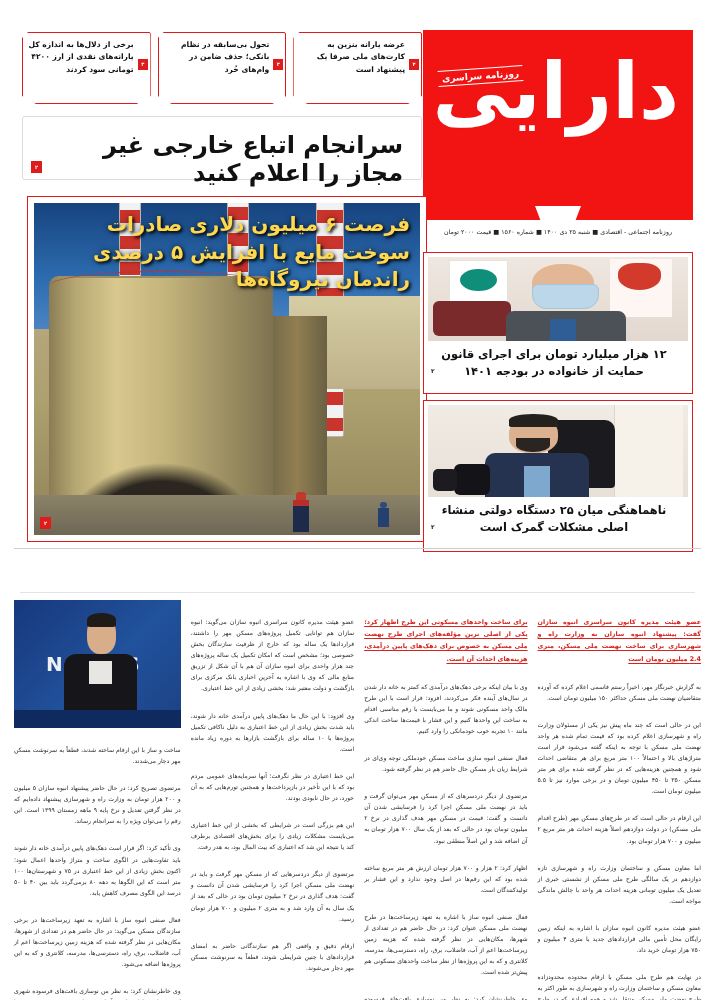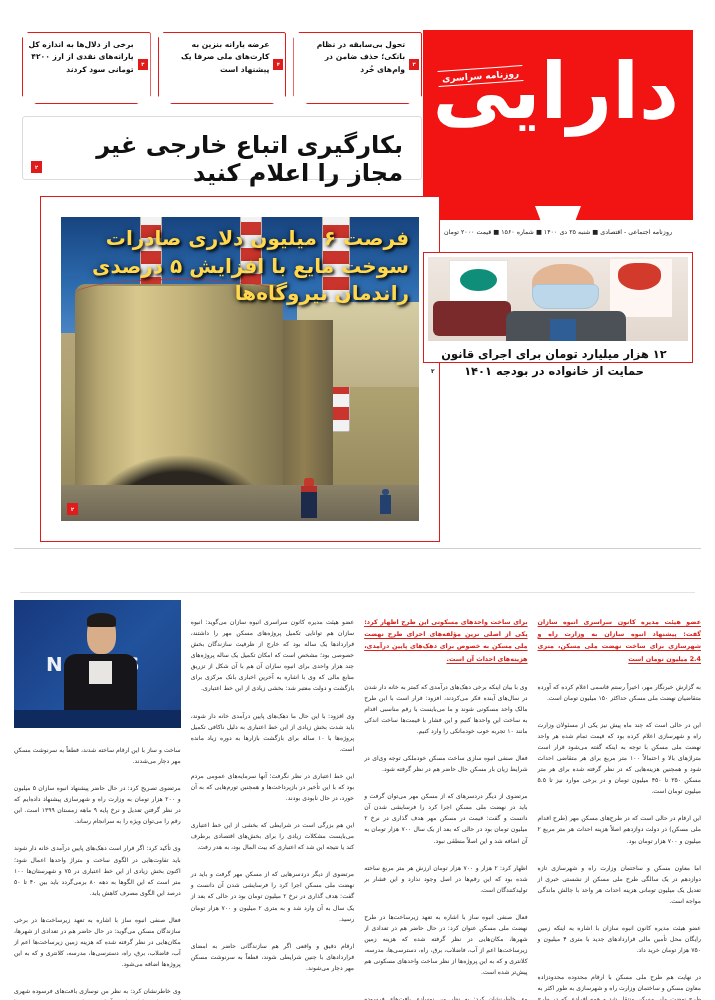--- a/index.html
+++ b/index.html
@@ -84,22 +84,22 @@
     font-size:24px;font-weight:bold;color:#111;letter-spacing:-.5px;
   }
   .top-headline-num{
     position:absolute;left:8px;bottom:6px;
     width:11px;height:12px;background:#e01b1b;color:#fff;
     font-size:5px;line-height:12px;text-align:center;font-weight:bold;
   }
 
   
   .lead-photo-frame{
-    position:absolute;left:40px;top:196px;width:400px;height:346px;
-    border:1.6px solid #e01b1b;background:#fff;padding:20px;
+    position:absolute;left:27px;top:196px;width:400px;height:346px;
+    border:1.6px solid #e01b1b;background:#fff;padding:6px;
     box-sizing:border-box;
   }
   .lead-photo{
     position:relative;width:100%;height:100%;overflow:hidden;
     background:linear-gradient(to bottom,#1d4f8f 0%,#2a66ab 16%,#3f7cc0 26%,#b9a981 27%,#ada06f 60%,#8e8258 100%);
   }
   
   .sky{position:absolute;left:0;top:0;width:100%;height:38%;
     background:linear-gradient(to bottom,#17447f,#2d6cb0 60%,#4b84c2);}
   
@@ -157,21 +157,21 @@
     width:11px;height:12px;background:#e01b1b;color:#fff;
     font-size:5px;line-height:12px;text-align:center;font-weight:bold;
   }
 
   
   .side-card{
     position:absolute;right:22px;width:270px;
     border:1.3px solid #e01b1b;background:#fff;box-sizing:border-box;
     padding:4px;
   }
-  .side-card.c1{top:252px;height:111px;}
+  .side-card.c1{top:252px;height:142px;}
   .side-card.c2{top:400px;height:152px;}
   .side-photo{width:100%;height:84px;overflow:hidden;position:relative;background:#d9d4cc;}
   .side-card.c2 .side-photo{height:92px;}
   .side-caption{
     direction:rtl;text-align:center;
     font-size:11.4px;font-weight:bold;line-height:1.45;
     color:#111;padding:5px 16px 0 8px;letter-spacing:-.3px;
     position:relative;
   }
   .side-num{
@@ -251,37 +251,37 @@
 <body>
 
 <div class="page">
 
   <div class="teaser-strip">
     <div class="teaser">
       <div class="teaser-inner">برخی از دلال‌ها به اندازه کل یارانه‌های نقدی از ارز ۴۲۰۰ تومانی سود کردند</div>
       <div class="teaser-num">۳</div>
     </div>
     <div class="teaser">
+      <div class="teaser-inner">تحول بی‌سابقه در نظام بانکی؛ حذف ضامن در وام‌های خُرد</div>
+      <div class="teaser-num">۳</div>
+    </div>
+    <div class="teaser">
       <div class="teaser-inner">عرضه یارانه بنزین به کارت‌های ملی صرفا یک پیشنهاد است</div>
       <div class="teaser-num">۴</div>
-    </div>
-    <div class="teaser">
-      <div class="teaser-inner">تحول بی‌سابقه در نظام بانکی؛ حذف ضامن در وام‌های خُرد</div>
-      <div class="teaser-num">۳</div>
     </div>
   </div>
 
   <div class="masthead">
     <div class="masthead-title">دارایی</div>
     <div class="masthead-kicker">روزنامه سراسری</div>
   </div>
   <div class="masthead-meta">روزنامه اجتماعی - اقتصادی ■ شنبه ۲۵ دی ۱۴۰۰ ■ شماره ۱۵۶۰ ■ قیمت ۲۰۰۰ تومان</div>
 
   <div class="top-headline">
-    <div class="top-headline-text">بکارگیری اتباع خارجی غیر مجاز را اعلام کنید</div>
+    <div class="top-headline-text">سرانجام اتباع خارجی غیر مجاز را اعلام کنید</div>
     <div class="top-headline-num">۲</div>
   </div>
 
   <div class="lead-photo-frame">
     <div class="lead-photo">
       <div class="sky"></div>
       <div class="stack s3"></div>
       <div class="bldg"></div>
       <div class="stack s1"></div>
       <div class="stack s2"></div>
@@ -313,20 +313,39 @@
         <div class="head"></div>
         <div class="mask"></div>
       </div>
     </div>
     <div class="side-caption">
       <span>۱۲ هزار میلیارد تومان برای اجرای قانون حمایت از خانواده در بودجه ۱۴۰۱</span>
       <span class="side-num">۲</span>
     </div>
   </div>
 
+  <div class="side-card c2">
+    <div class="side-photo">
+      <div class="ph-desk">
+        <div class="wall"></div>
+        <div class="chair"></div>
+        <div class="suit"></div>
+        <div class="shirt"></div>
+        <div class="head"></div>
+        <div class="hair"></div>
+        <div class="beard"></div>
+        <div class="mic"></div>
+        <div class="mic2"></div>
+      </div>
+    </div>
+    <div class="side-caption">
+      <span>ناهماهنگی میان ۲۵ دستگاه دولتی منشاء اصلی مشکلات گمرک است</span>
+      <span class="side-num">۲</span>
+    </div>
+  </div>
 
   <div class="divider"></div>
   <div class="rule-under"></div>
 
   <div class="columns">
 
     <div class="col">
       <p class="lead-red">عضو هیئت مدیره کانون سراسری انبوه سازان گفت: پیشنهاد انبوه سازان به وزارت راه و شهرسازی برای ساخت نهضت ملی مسکن، متری 2.4 میلیون تومان است</p>
       <p>به گزارش خبرنگار مهر، اخیراً رستم قاسمی اعلام کرده که آورده متقاضیان نهضت ملی مسکن حداکثر ۱۵۰ میلیون تومان است.</p>
       <p>این در حالی است که چند ماه پیش نیز یکی از مسئولان وزارت راه و شهرسازی اعلام کرده بود که قیمت تمام شده هر واحد نهضت ملی مسکن با توجه به اینکه گفته می‌شود قرار است متراژ‌های بالا و احتمالاً ۱۰۰ متر مربع برای هر متقاضی احداث شود و همچنین هزینه‌هایی که در نظر گرفته شده برای هر متر مسکن ۳۵۰ تا ۴۵۰ میلیون تومان و در برخی موارد نیز تا ۵.۵ میلیون تومان است.</p>

